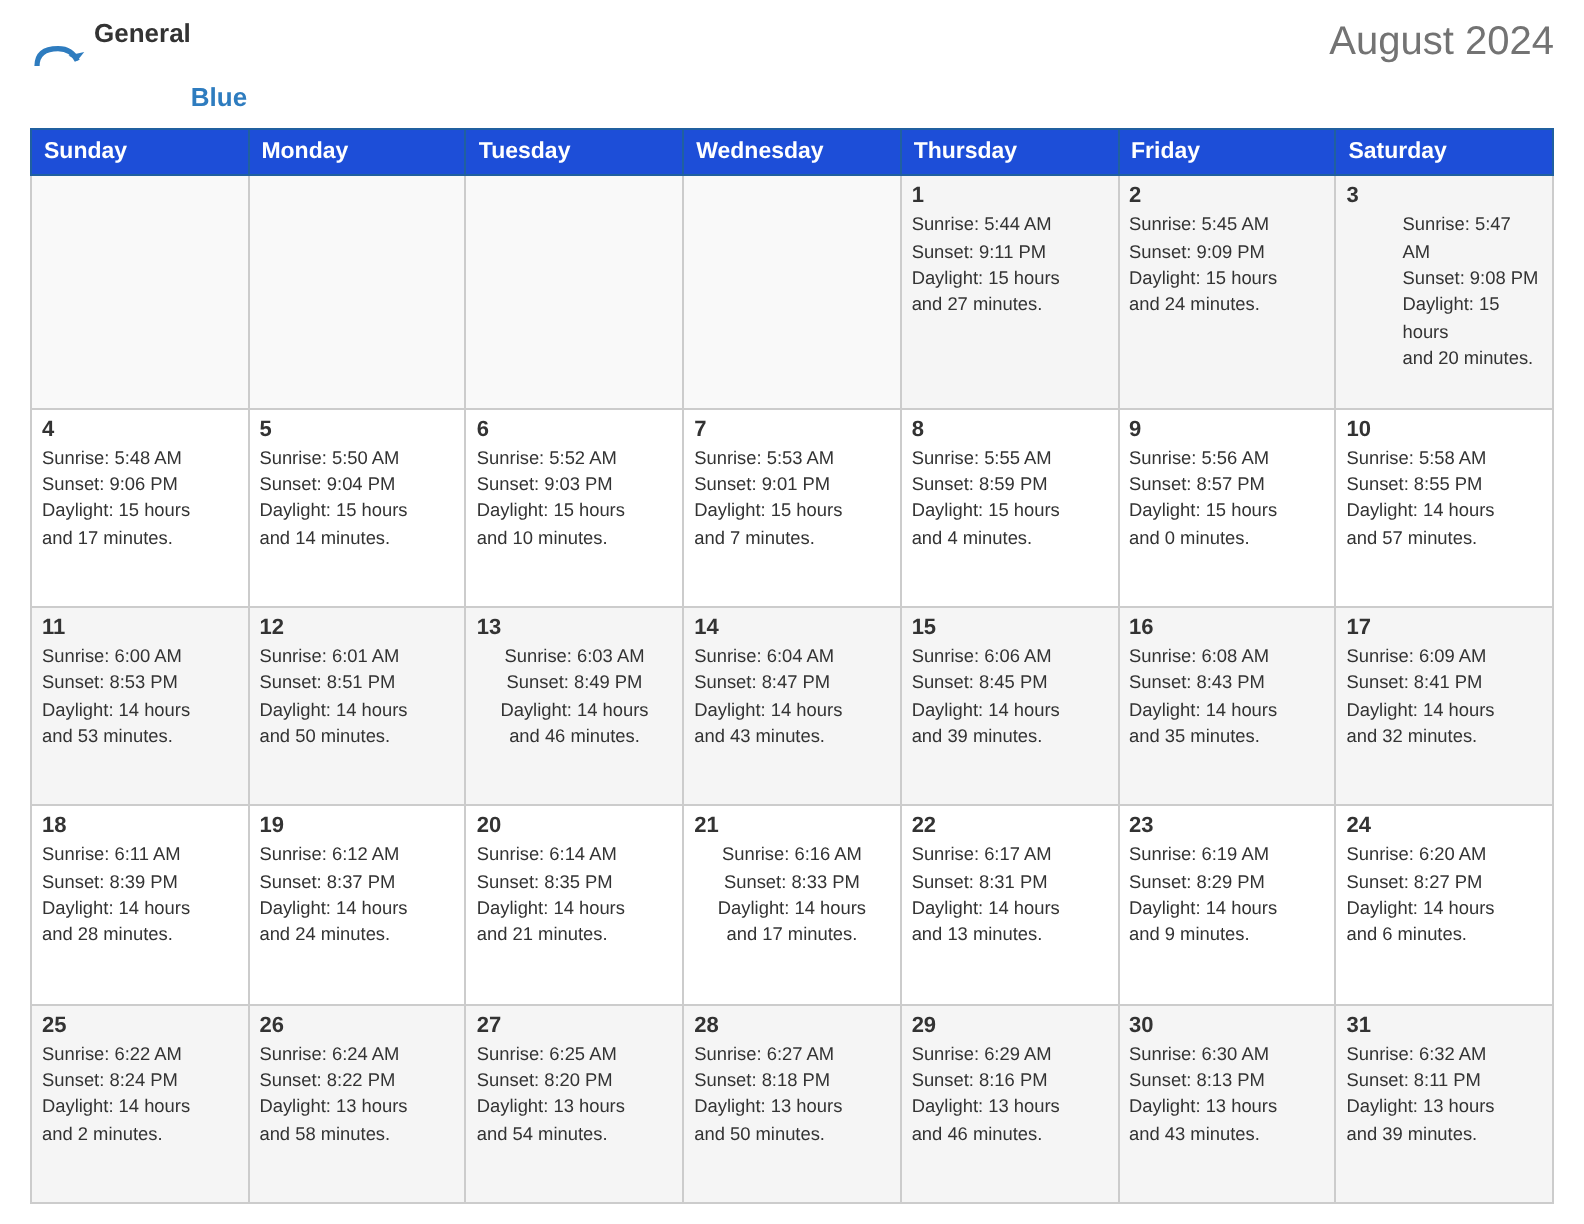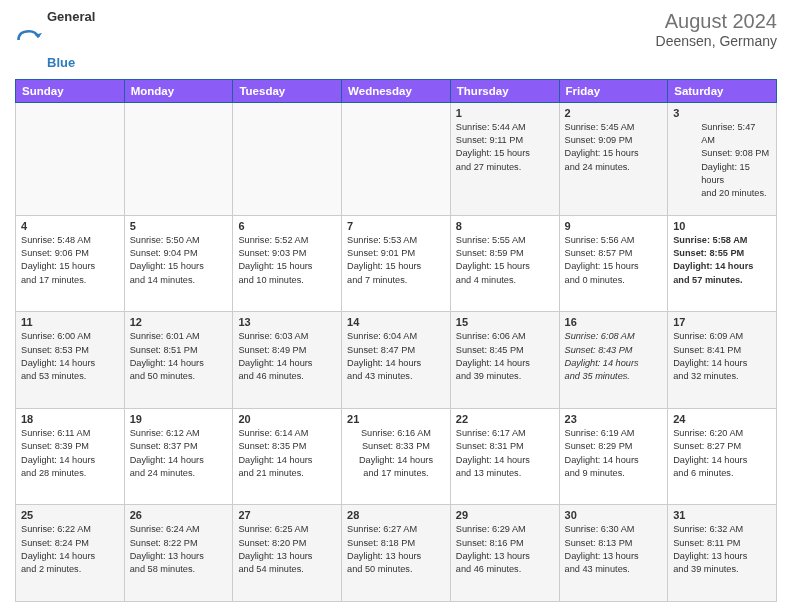--- a/index.html
+++ b/index.html
@@ -23,21 +23,21 @@
       align-items: flex-start;
       margin-bottom: 8px;
     }
     .logo {
       display: flex;
       align-items: center;
       gap: 4px;
     }
     .logo-text {
       display: flex;
-      flex-direction: column;
+      flex-direction: row;
       font-size: 13px;
       font-weight: bold;
       line-height: 1.1;
     }
     .logo-text span:first-child { color: #333; }
     .logo-text span:last-child { color: #2e7cbf; margin-top: 32px; }
     .logo-icon {
       width: 28px;
       height: 28px;
     }
@@ -55,21 +55,21 @@
       color: #555;
     }
     .calendar {
       flex: 1;
       border: 1px solid #ccc;
       border-collapse: collapse;
       width: 100%;
       table-layout: fixed;
     }
     .calendar thead tr th {
-      background: #8b5cf6;
+      background: #1d4ed8;
       color: white;
       text-align: left;
       padding: 5px 6px;
       font-size: 11.5px;
       font-weight: bold;
       border: 1px solid #2060a0;
     }
     .calendar tbody tr td {
       border: 1px solid #ccc;
       vertical-align: top;
@@ -110,21 +110,20 @@
         <path d="M4 16 Q4 6 16 6 Q24 6 27 13" stroke="#2e7cbf" stroke-width="3" fill="none"></path>
         <path d="M27 13 L31 8 L22 10 Z" fill="#2e7cbf"></path>
       </svg>
       <div class="logo-text">
         <span>General</span>
         <span>Blue</span>
       </div>
     </div>
     <div class="title-section">
       <h1>August 2024</h1>
-      <h2>Deensen, Germany</h2>
     </div>
   </div>
 
   <table class="calendar">
     <thead>
       <tr>
       <th>Sunday</th>
           <th>Monday</th>
           <th>Tuesday</th>
           <th>Wednesday</th>
@@ -199,21 +198,21 @@
           </td>
           <td>
             <div class="day-num">9</div>
             <div class="day-info" style="white-space: pre-line;">Sunrise: 5:56 AM
 Sunset: 8:57 PM
 Daylight: 15 hours
 and 0 minutes.</div>
           </td>
           <td>
             <div class="day-num">10</div>
-            <div class="day-info" style="white-space: pre-line; font-weight: bold;">Sunrise: 5:58 AM
+            <div class="day-info" style="white-space: pre-line;">Sunrise: 5:58 AM
 Sunset: 8:55 PM
 Daylight: 14 hours
 and 57 minutes.</div>
           </td>
         </tr>
         <tr>
           <td>
             <div class="day-num">11</div>
             <div class="day-info" style="white-space: pre-line;">Sunrise: 6:00 AM
 Sunset: 8:53 PM
@@ -222,42 +221,42 @@
           </td>
           <td>
             <div class="day-num">12</div>
             <div class="day-info" style="white-space: pre-line;">Sunrise: 6:01 AM
 Sunset: 8:51 PM
 Daylight: 14 hours
 and 50 minutes.</div>
           </td>
           <td>
             <div class="day-num">13</div>
-            <div class="day-info" style="white-space: pre-line;">Sunrise: 6:03 AM
+            <div class="day-info" style="white-space: pre-line; text-align: center;">Sunrise: 6:03 AM
 Sunset: 8:49 PM
 Daylight: 14 hours
 and 46 minutes.</div>
           </td>
           <td>
             <div class="day-num">14</div>
             <div class="day-info" style="white-space: pre-line;">Sunrise: 6:04 AM
 Sunset: 8:47 PM
 Daylight: 14 hours
 and 43 minutes.</div>
           </td>
           <td>
             <div class="day-num">15</div>
             <div class="day-info" style="white-space: pre-line;">Sunrise: 6:06 AM
 Sunset: 8:45 PM
 Daylight: 14 hours
 and 39 minutes.</div>
           </td>
           <td>
             <div class="day-num">16</div>
-            <div class="day-info" style="white-space: pre-line; font-style: italic;">Sunrise: 6:08 AM
+            <div class="day-info" style="white-space: pre-line;">Sunrise: 6:08 AM
 Sunset: 8:43 PM
 Daylight: 14 hours
 and 35 minutes.</div>
           </td>
           <td>
             <div class="day-num">17</div>
             <div class="day-info" style="white-space: pre-line;">Sunrise: 6:09 AM
 Sunset: 8:41 PM
 Daylight: 14 hours
 and 32 minutes.</div>

